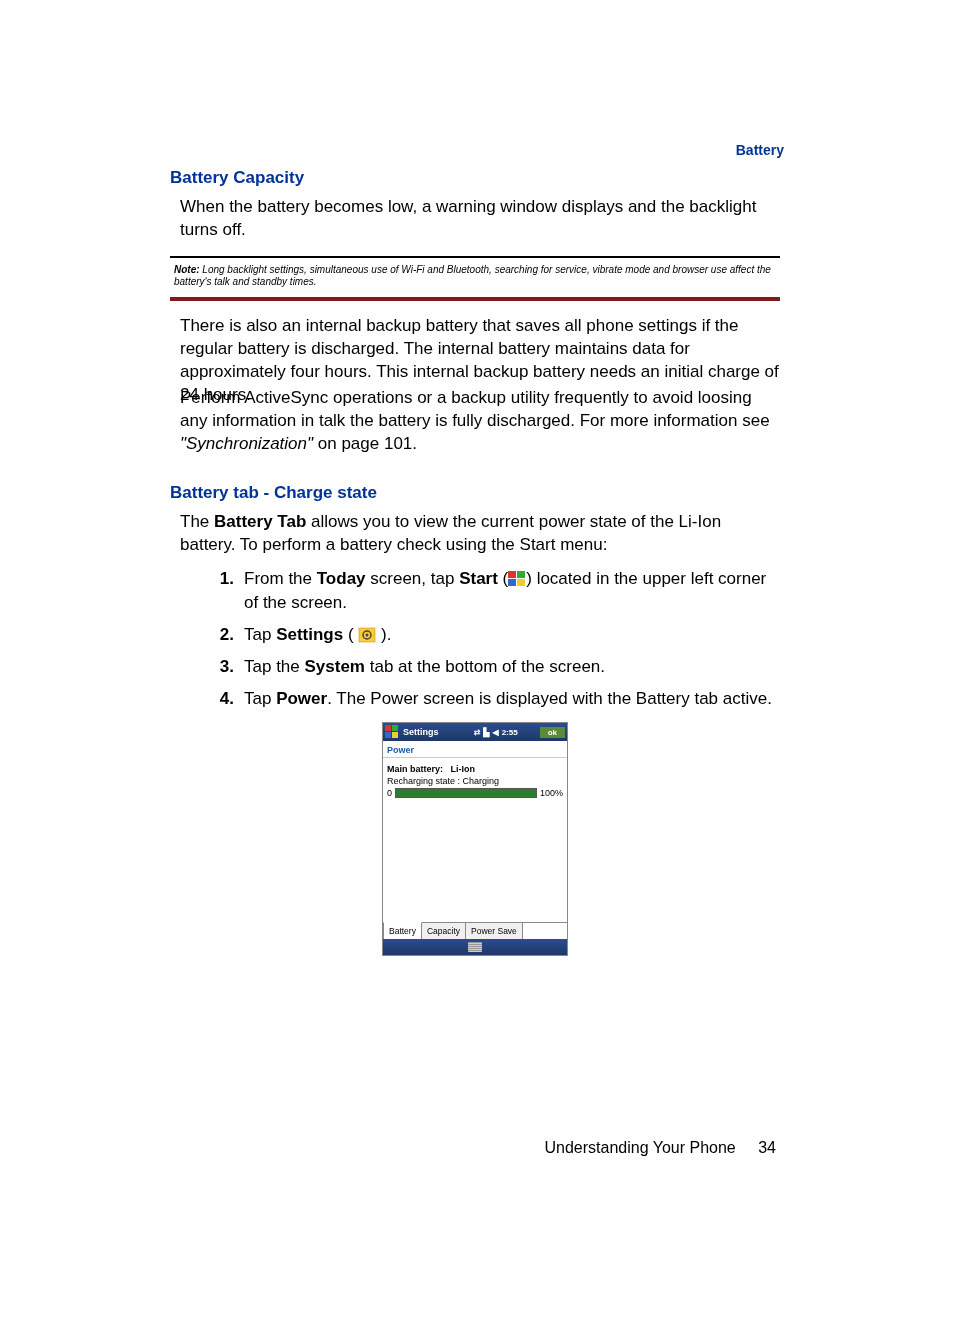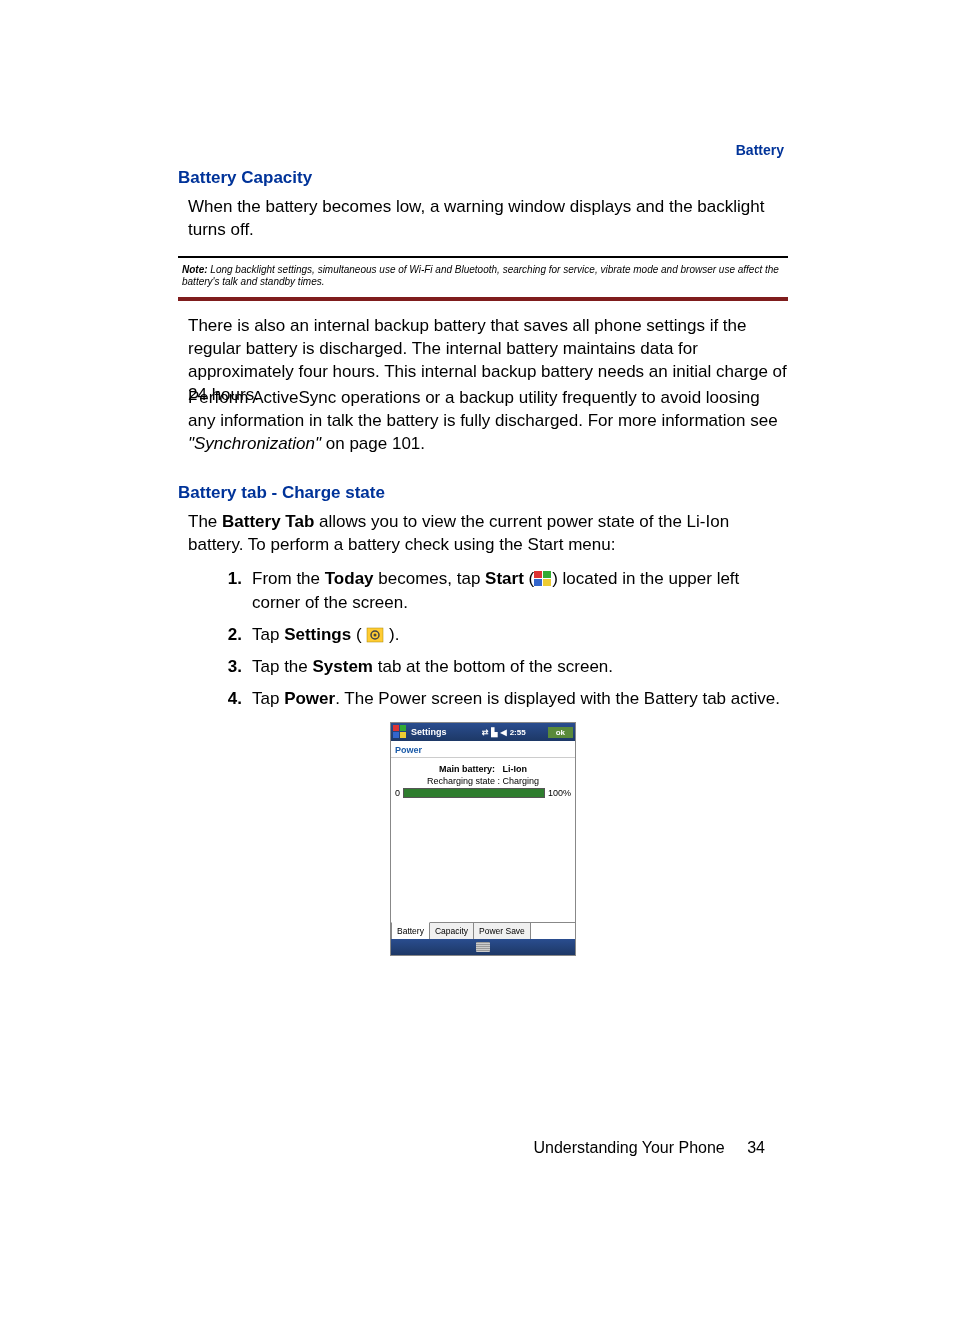--- a/index.html
+++ b/index.html
@@ -8,21 +8,21 @@
     font-family: Arial, Helvetica, sans-serif;
     background: #fff;
     width: 954px;
     height: 1319px;
     position: relative;
     color: #000;
   }
   .page {
     position: absolute;
     top: 140px;
-    left: 178px;
+    left: 170px;
     width: 610px;
   }
   .header-label {
     position: absolute;
     top: 142px;
     right: 170px;
     color: #003399;
     font-weight: bold;
     font-size: 14px;
   }
@@ -120,21 +120,21 @@
     font-size: 9px;
     border-bottom: 1px solid #ccc;
     background:#fff;
   }
   .ss-body {
     background:#fff;
     padding: 6px 4px 0 4px;
     height: 158px;
     position: relative;
   }
-  .ss-line { margin-bottom: 2px; text-align: center; }
+  .ss-line { margin-bottom: 2px; }
   .ss-line b { font-weight: bold; }
   .progress-row {
     display:flex; align-items:center; gap:3px; margin-top:2px;
   }
   .progress {
     flex:1; height:8px; border:1px solid #555; background:#fff; position:relative;
   }
   .progress-fill {
     position:absolute; left:0; top:0; bottom:0; width:100%;
     background:#2e7d2e;
@@ -155,21 +155,21 @@
     height: 16px;
     display:flex; justify-content:center; align-items:center;
   }
   .ss-bottombar .kb-icon {
     width:14px; height:10px; background:#ccc; border-radius:1px;
     background-image: repeating-linear-gradient(#999 0 1px, #ccc 1px 2px);
   }
   .footer {
     position: absolute;
     bottom: 162px;
-    right: 189px;
+    right: 178px;
     font-size: 16px;
   }
   .footer .pg { margin-left: 18px; }
 </style>
 </head>
 <body>
 
 <div class="header-label">Battery</div>
 
 <div class="page">
@@ -193,21 +193,21 @@
   <div class="sec-head">Battery tab - Charge state</div>
 
   <div class="para">
     <span>The </span><b>Battery Tab</b><span> allows you to view the current power state of the Li-Ion battery. To perform a battery check using the Start menu:</span>
   </div>
 
   <ol class="steps">
     <li>
       <span class="step-num">1.</span>
       <span class="step-body">
-        <span>From the </span><b>Today</b><span> becomes, tap </span><b>Start</b><span> (</span><span class="inline-icon icon-start"><svg viewBox="0 0 18 16">
+        <span>From the </span><b>Today</b><span> screen, tap </span><b>Start</b><span> (</span><span class="inline-icon icon-start"><svg viewBox="0 0 18 16">
               <rect x="0" y="0" width="8" height="7" fill="#d33"></rect>
               <rect x="9" y="0" width="8" height="7" fill="#3a3"></rect>
               <rect x="0" y="8" width="8" height="7" fill="#36c"></rect>
               <rect x="9" y="8" width="8" height="7" fill="#ec3"></rect>
             </svg></span><span>) located in the upper left corner of the screen.</span>
       </span>
     </li>
     <li>
       <span class="step-num">2.</span>
       <span class="step-body">

